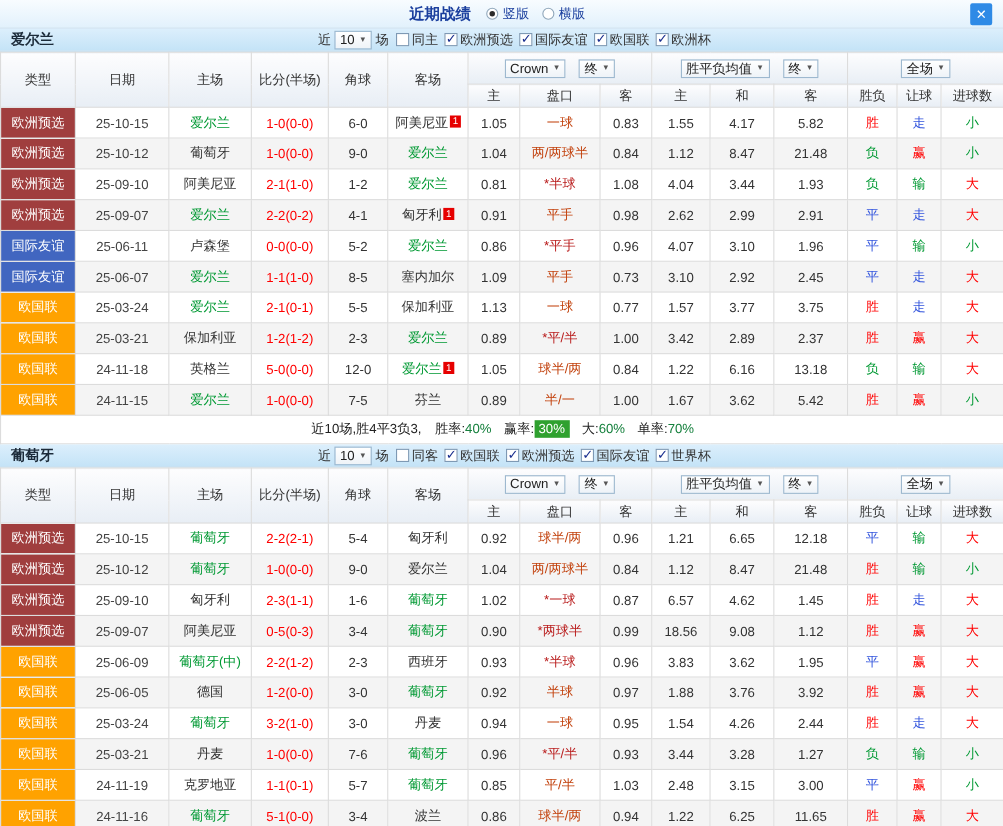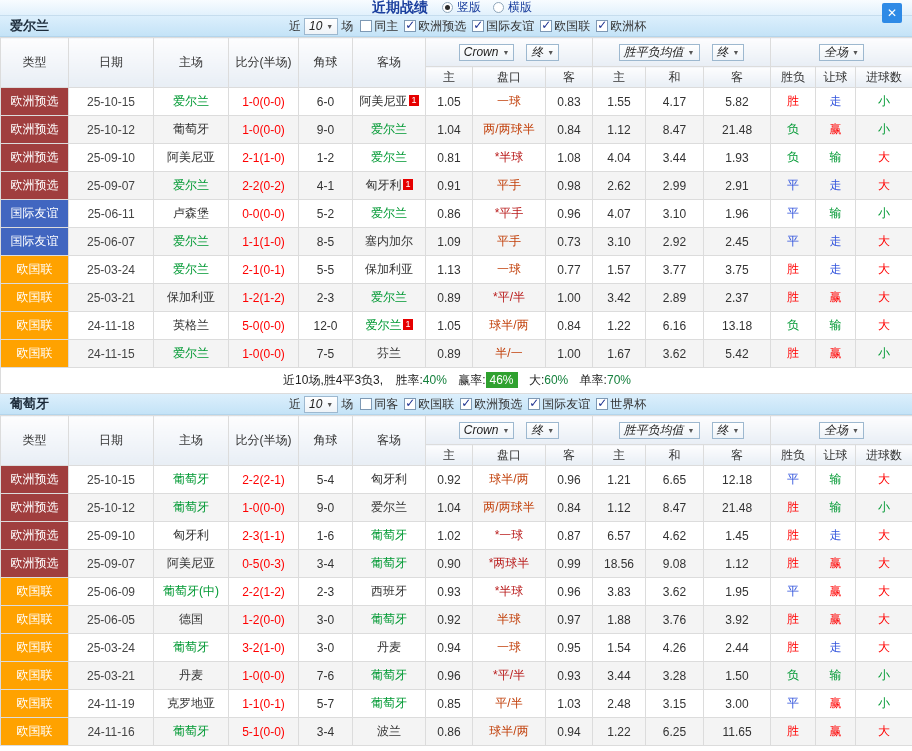--- a/index.html
+++ b/index.html
@@ -1,41 +1,41 @@
 <!DOCTYPE html>
 <html><head>
 <meta charset="utf-8">
 <style>
   * { box-sizing: border-box; }
   html,body { margin:0; padding:0; background:#fff; }
   body { font-family:"Liberation Sans","DejaVu Sans",sans-serif; font-size:12px; color:#333; }
   .app { position:relative; width:912px; height:751px; overflow:hidden; background:#fff; }
 
   
-  .topbar { position:relative; height:16px; background:linear-gradient(#f8fcff,#e2f1fc);
+  .topbar { position:relative; height:26px; background:linear-gradient(#f8fcff,#e2f1fc);
             border-bottom:1px solid #c6ddee; display:flex; align-items:center; justify-content:center; }
   .panel-title { color:#1b3f9e; font-weight:bold; font-size:14px; margin-right:14px; }
   .radio-group { display:flex; align-items:center; gap:4px; }
   .radio { width:11px; height:11px; border:1px solid #8fa6ba; border-radius:50%; background:#fff;
            display:inline-block; position:relative; cursor:pointer; }
   .radio.checked::after { content:""; position:absolute; left:2px; top:2px; right:2px; bottom:2px;
            background:#2b2b2b; border-radius:50%; }
   .radio-label { color:#1b3f9e; cursor:pointer; margin-right:8px; }
   .close-btn { position:absolute; right:10px; top:3px; width:20px; height:20px; background:#2e8ae6;
            color:#fff; text-align:center; line-height:20px; font-size:12px; font-weight:bold;
            border-radius:2px; cursor:pointer; }
 
   
   .section-bar { height:21px; background:linear-gradient(#dceffc,#c4e3f7); border-bottom:1px solid #b3d5ec;
            display:flex; align-items:center; padding:0 10px; }
   .section-title { font-weight:bold; font-size:13px; color:#1c2b3a; }
   .filter-area { margin-left:240px; display:flex; align-items:center; gap:3px; color:#333; }
   .mini-select { display:inline-flex; align-items:center; gap:4px; height:17px; padding:0 4px;
            border:1px solid #9db8cf; background:linear-gradient(#ffffff,#eef3f8); color:#222;
-           cursor:pointer; white-space:nowrap;font-style:italic; }
+           cursor:pointer; white-space:nowrap; }
   .mini-select::after { content:"▼"; font-size:7px; color:#555; }
   .filters { display:flex; align-items:center; margin-left:4px; }
   .filter-item { display:inline-flex; align-items:center; margin-right:6px; cursor:pointer; }
   .cb { width:12px; height:12px; border:1px solid #7e99b4; background:#fff; display:inline-block;
         position:relative; margin-right:2px; }
   .cb.checked::after { content:"✓"; position:absolute; left:0; top:-3px; font-size:12px; font-weight:bold;
         color:#1b2f8f; }
 
   
   table { width:912px; border-collapse:collapse; table-layout:fixed; font-size:12px; }
@@ -351,21 +351,21 @@
           <td class="res-red">胜</td>
           <td class="res-red">赢</td>
           <td class="res-green">小</td>
         </tr>
       </tbody>
     <tfoot>
       <tr>
         <td colspan="15">
           <span class="sum-seg">近10场,胜4平3负3,</span>
           <span>胜率:</span><span class="sum-red">40%</span>
-          <span>赢率:</span><span class="badge-green">46%</span>
+          <span>赢率:</span><span class="badge-green">30%</span>
           <span>大:</span><span class="sum-red">60%</span>
           <span>单率:</span><span class="sum-red">70%</span>
         </td>
       </tr>
     </tfoot>
   </table>
 
   <div class="section-bar">
     <span class="section-title">葡萄牙</span>
     <span class="filter-area">
@@ -590,21 +590,21 @@
           <td class="date">25-03-21</td>
           <td><span>丹麦</span></td>
           <td class="score">1-0(0-0)</td>
           <td class="corner">7-6</td>
           <td><span class="team-green">葡萄牙</span></td>
           <td class="odds">0.96</td>
           <td class="hcap starred">*平/半</td>
           <td class="odds">0.93</td>
           <td class="odds">3.44</td>
           <td class="odds">3.28</td>
-          <td class="odds">1.50</td>
+          <td class="odds">1.27</td>
           <td class="res-green">负</td>
           <td class="res-green">输</td>
           <td class="res-green">小</td>
         </tr>
         <tr>
           <td class="league lg-orange">欧国联</td>
           <td class="date">24-11-19</td>
           <td><span>克罗地亚</span></td>
           <td class="score">1-1(0-1)</td>
           <td class="corner">5-7</td>

